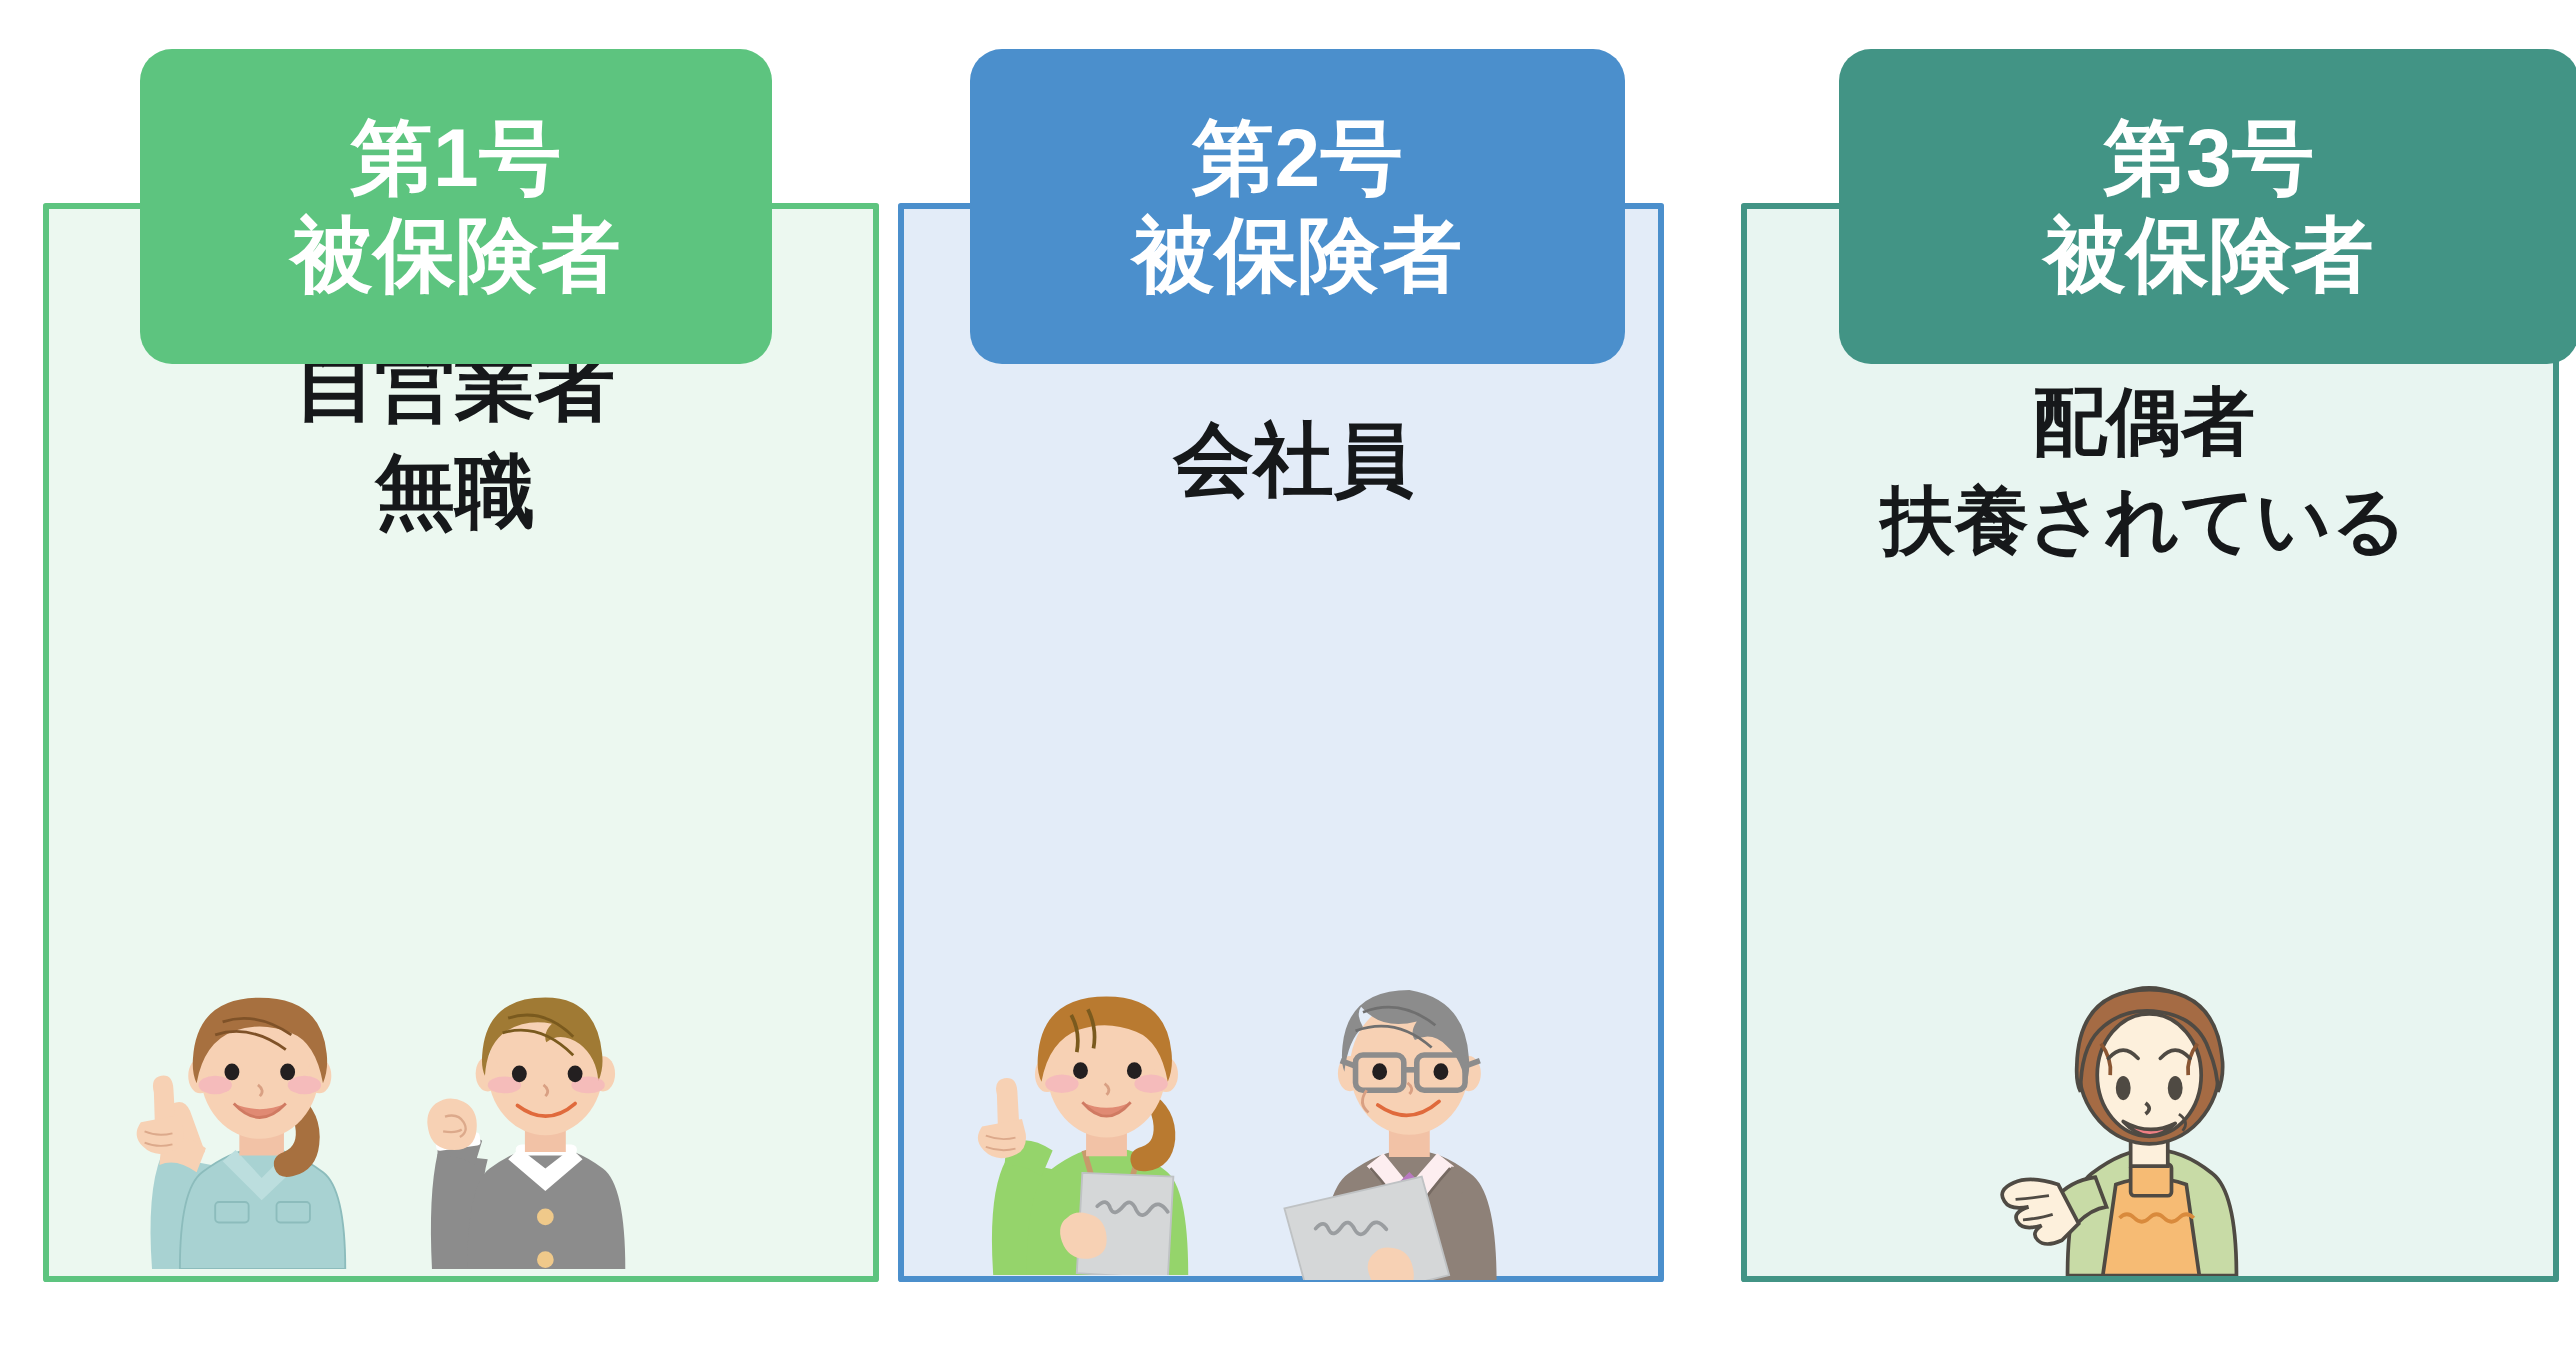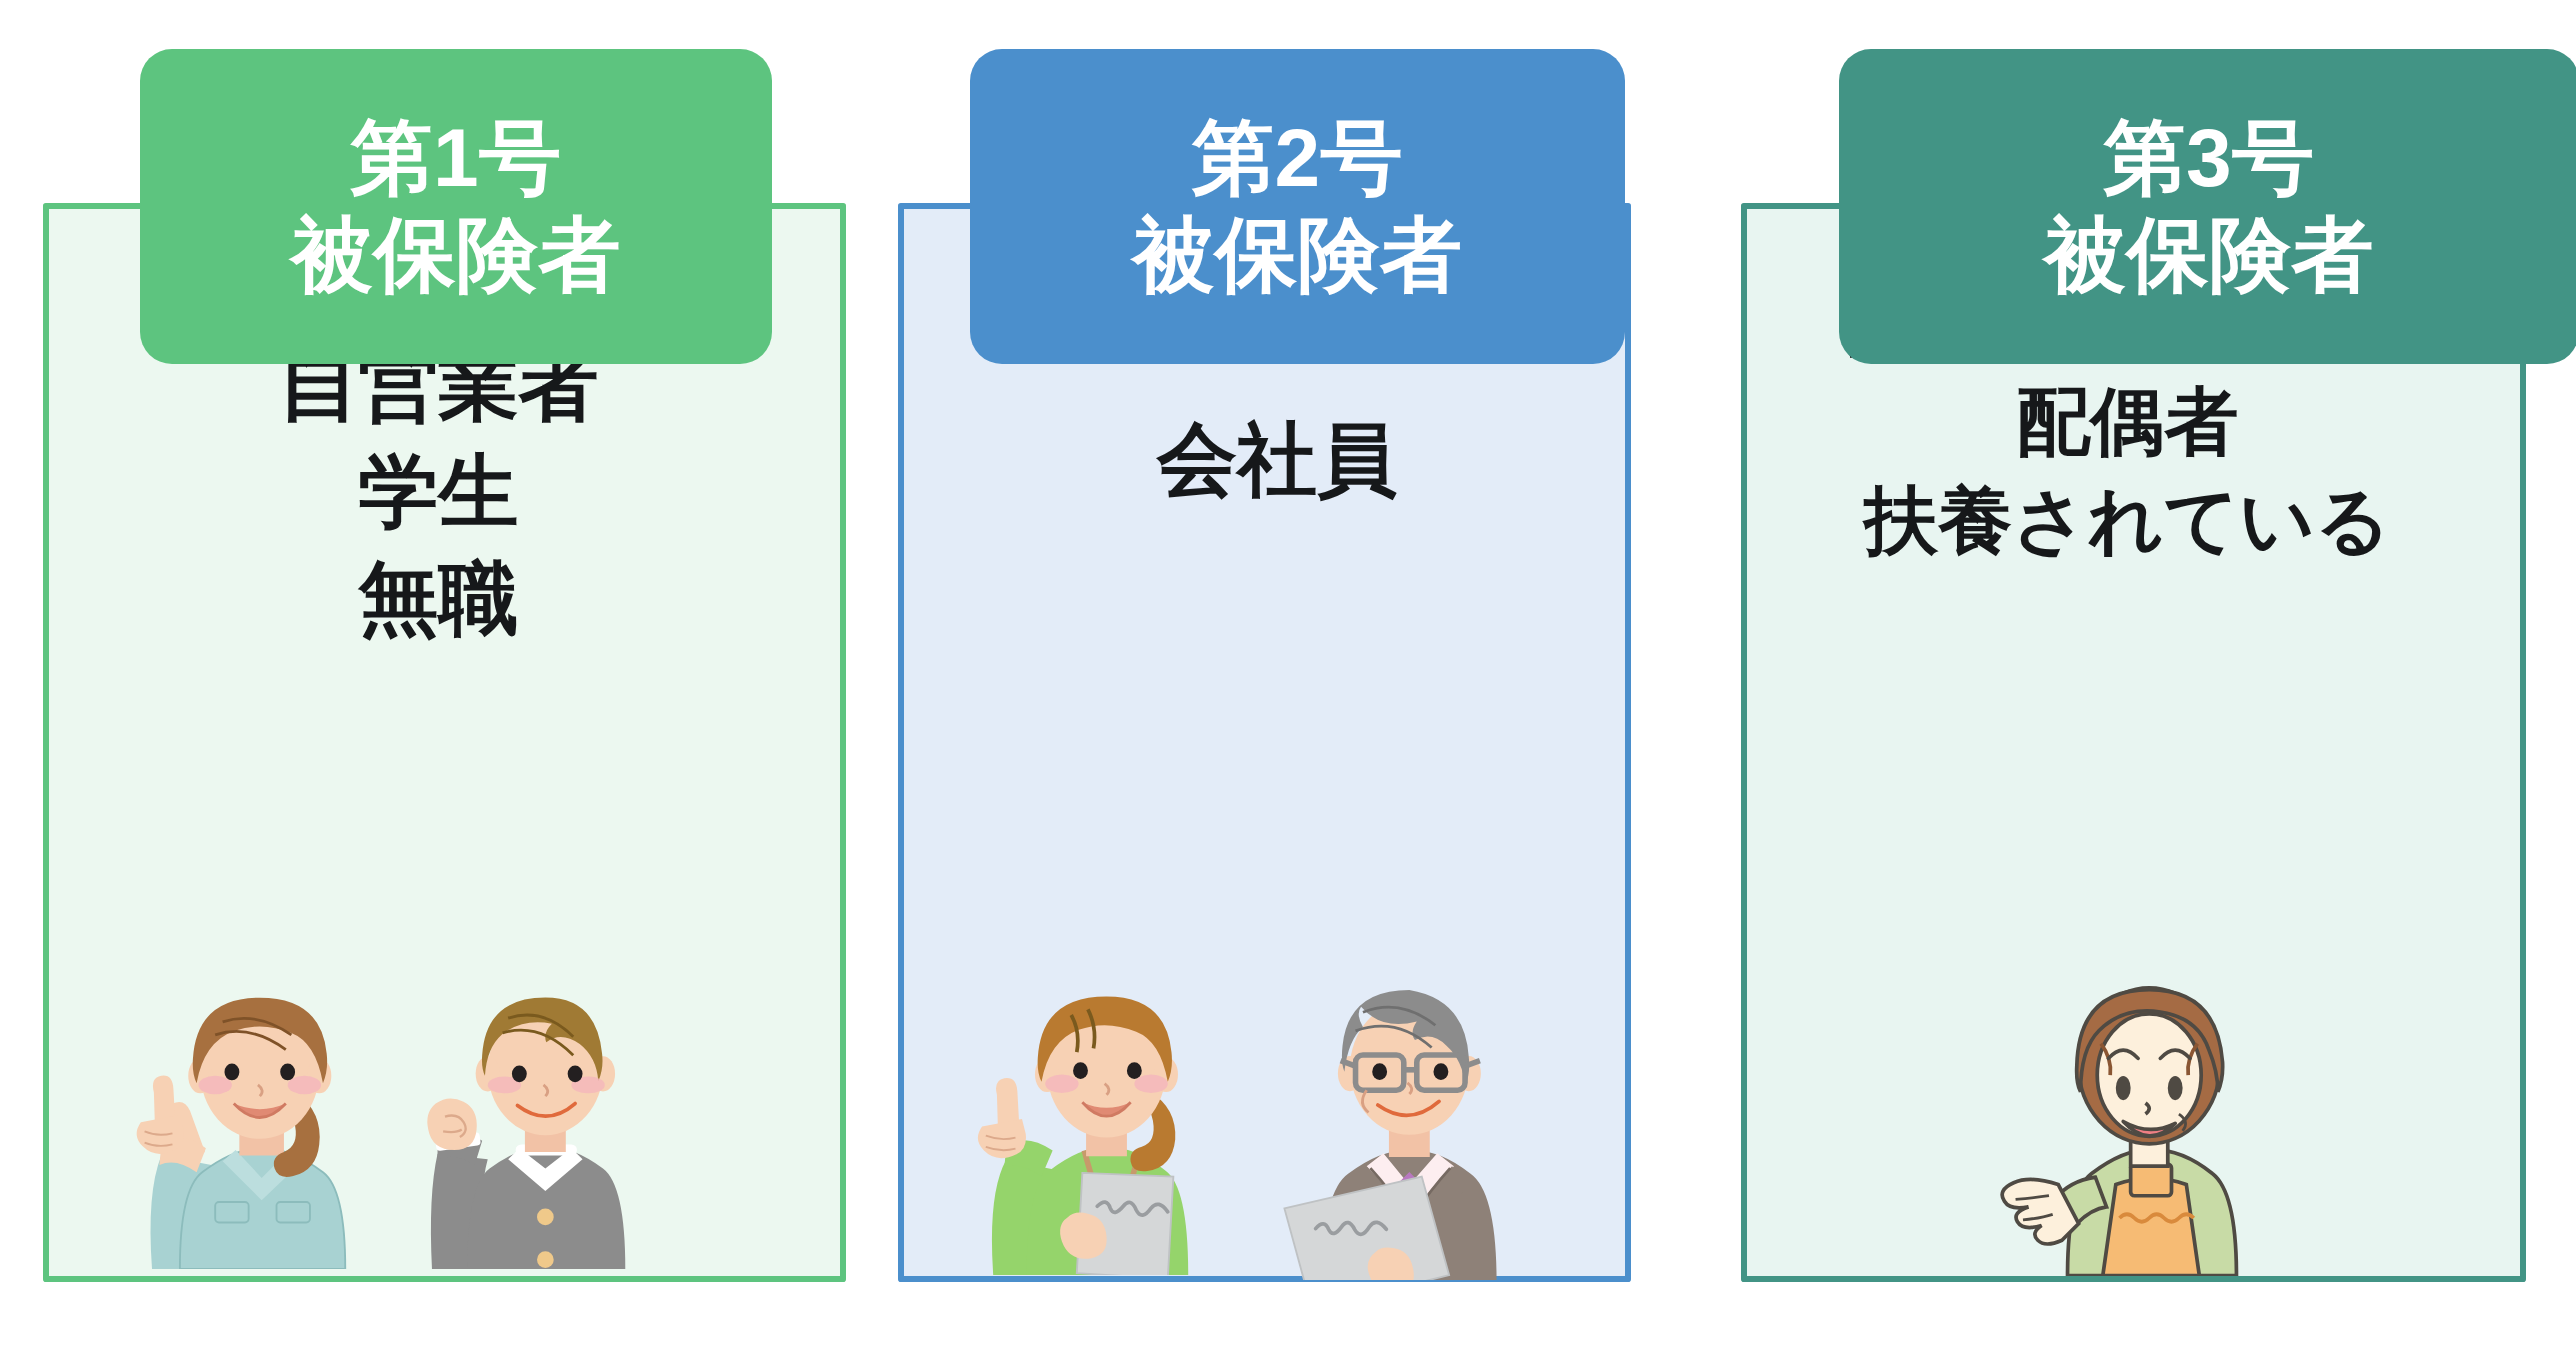--- a/index.html
+++ b/index.html
@@ -19,20 +19,21 @@
     position: absolute;
     left: 0; top: 0;
     width: 2576px;
     height: 1360px;
   }
 
   .card {
     position: absolute;
     top: 0;
     height: 1360px;
+    padding-left: 33px;
   }
 
   
   .card-body {
     position: absolute;
     left: 0;
     top: 203px;
     width: calc(100% - 13px);
     height: 1067px;
     border: 6.5px solid var(--accent);
@@ -114,21 +115,20 @@
   <div class="card" id="card1">
     <div class="card-body"></div>
 
     <div class="card-header">
       <div class="hline">第1号</div>
       <div class="hline">被保険者</div>
     </div>
 
     <div class="card-text">
       <div class="tline">自営業者</div>
-      <div class="tline">学生</div>
       <div class="tline">無職</div>
     </div>
 
     <div class="people">
 
       <div class="person" style="left:70px; bottom:0;">
         <svg width="288" height="316" viewBox="0 0 310 340">
 
           <path d="M58 182 q-6 -14 6 -20 q13 -6 19 8 l16 44 l-24 12 z" fill="#f7d1b4"></path>
           <path d="M52 218 q-16 40 -10 122 l58 0 q-6 -80 6 -112 z" fill="#a8d2d2"></path>

